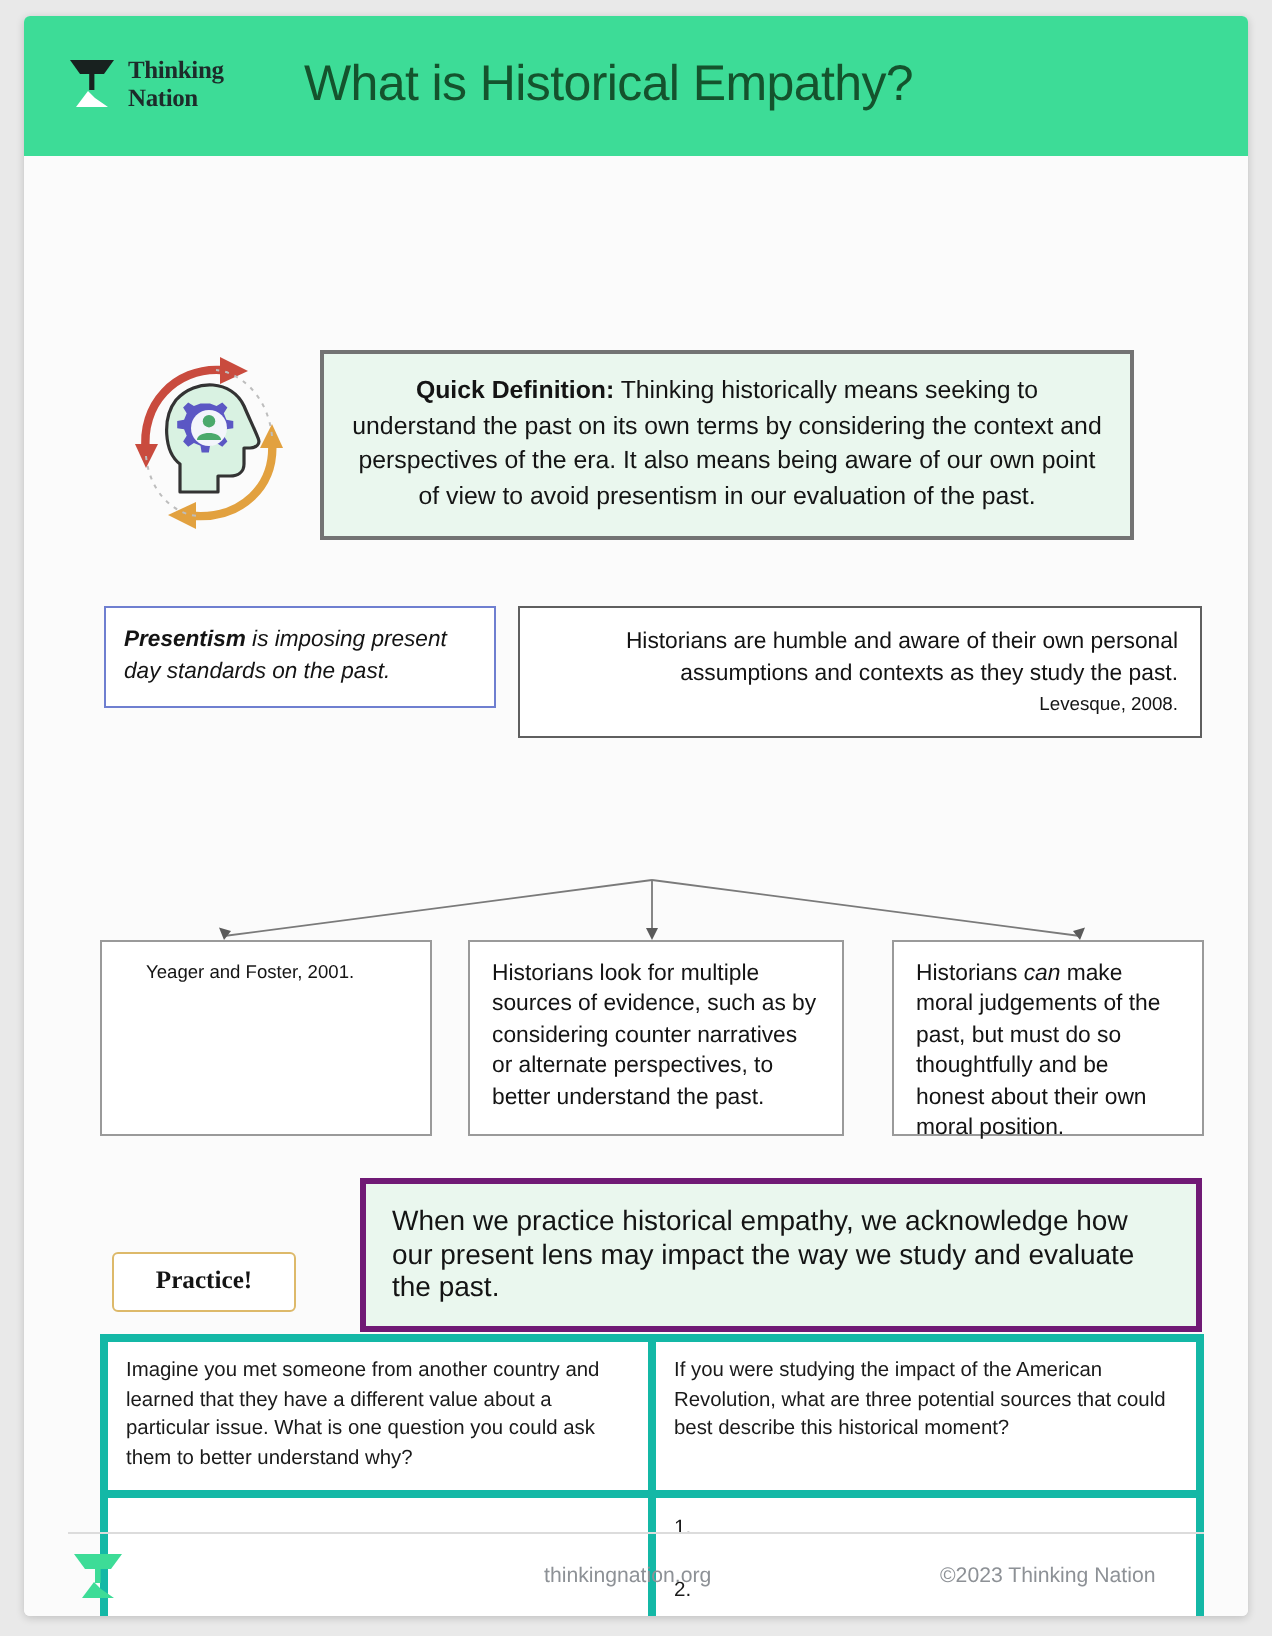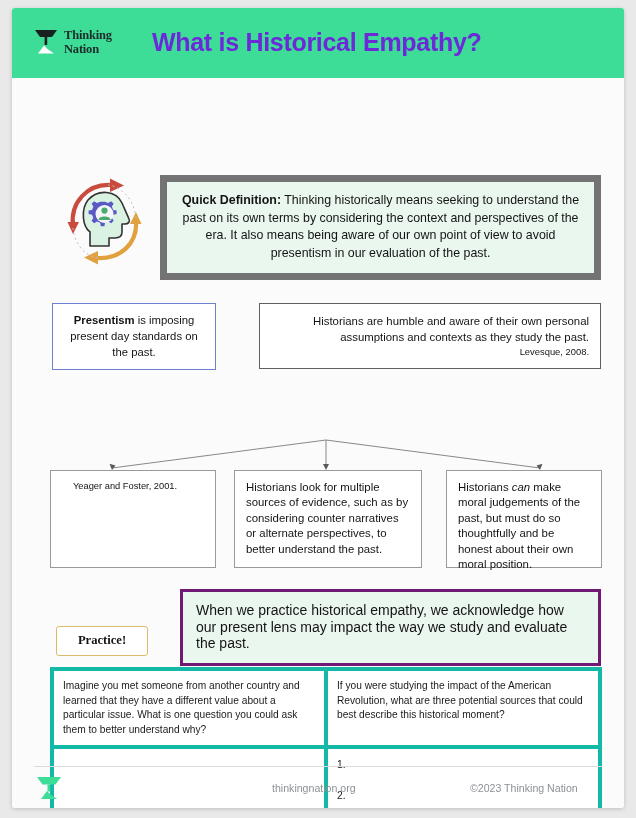--- a/index.html
+++ b/index.html
@@ -53,22 +53,22 @@
     color: #1d2b2a;
     font-weight: 700;
     letter-spacing: -0.2px;
   }
   .logo-text div:last-child { margin-top: 1px; }
   .header-title {
     position: absolute;
     left: 140px;
     top: 20px;
     font-size: 25px;
-    color: #6d28d9;
-    font-weight: 700;
+    color: #14532d;
+    font-weight: 400;
     letter-spacing: -0.3px;
   }
 
   
   .body-area {
     position: absolute;
     left: 0; top: 70px;
     width: 612px;
     height: 730px;
     background: #fbfbfb;
@@ -81,46 +81,47 @@
     top: 96px;
     width: 92px;
     height: 94px;
   }
 
   
   .quick-def {
     position: absolute;
     left: 148px;
     top: 97px;
-    width: 441px;
+    width: 407px;
     box-sizing: border-box;
     background: #eaf7ee;
-    border: 7px solid #737373;
+    border: 2px solid #737373;
     padding: 10px 14px 11px 14px;
     text-align: center;
     font-size: 12.4px;
     line-height: 17.6px;
     color: #141414;
   }
   .quick-def b { font-weight: 700; }
 
   
   .presentism {
     position: absolute;
     left: 40px;
     top: 225px;
-    width: 164px;
+    width: 196px;
     box-sizing: border-box;
     background: #ffffff;
     border: 1px solid #6f7fd0;
     padding: 8px 9px 9px 9px;
-    text-align: center;
+    text-align: left;
     font-size: 11.3px;
     line-height: 16px;
     color: #141414;
+    font-style: italic;
   }
   .presentism b { font-weight: 700; }
 
   
   .levesque {
     position: absolute;
     left: 247px;
     top: 225px;
     width: 342px;
     box-sizing: border-box;

